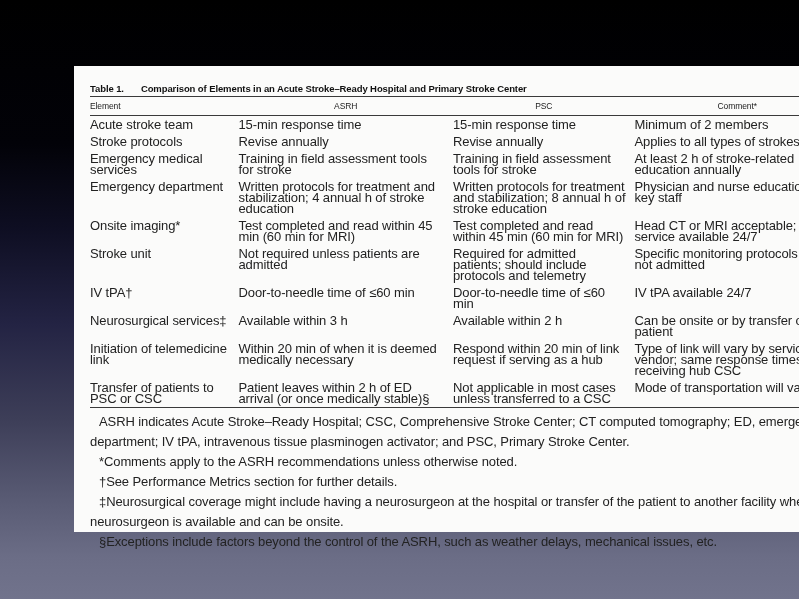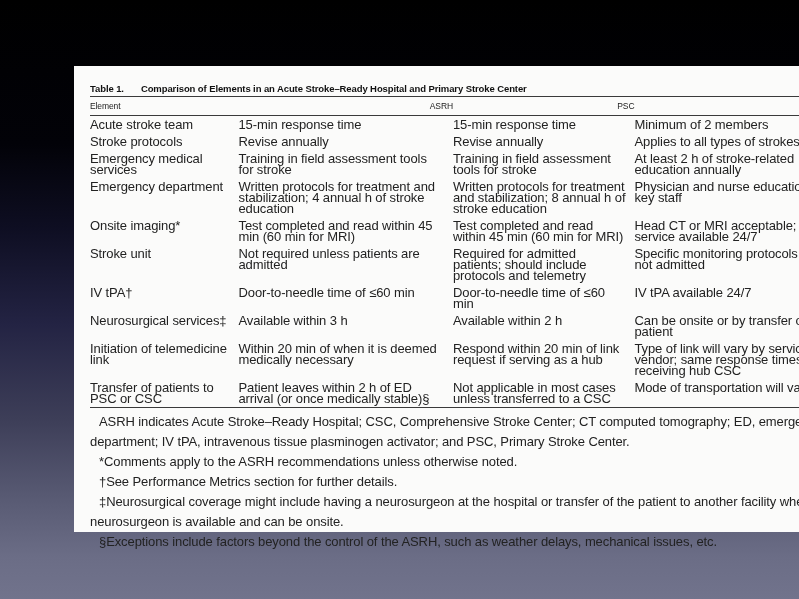--- a/index.html
+++ b/index.html
@@ -55,21 +55,21 @@
   }
   col.c-element { width: 19.8%; }
   col.c-asrh    { width: 28.6%; }
   col.c-psc     { width: 24.2%; }
   col.c-comment { width: 27.4%; }
   table.cmp th {
     font-weight: normal;
     font-size: 8.5px;
     line-height: 11px;
     letter-spacing: -0.1px;
-    text-align: right;
+    text-align: center;
     padding: 4px 0 3px 0;
     border-bottom: 1px solid #3a3a3a;
     color: #222;
   }
   table.cmp th:first-child { text-align: left; }
   table.cmp td {
     font-size: 13px;
     line-height: 11px;
     letter-spacing: -0.1px;
     vertical-align: top;

